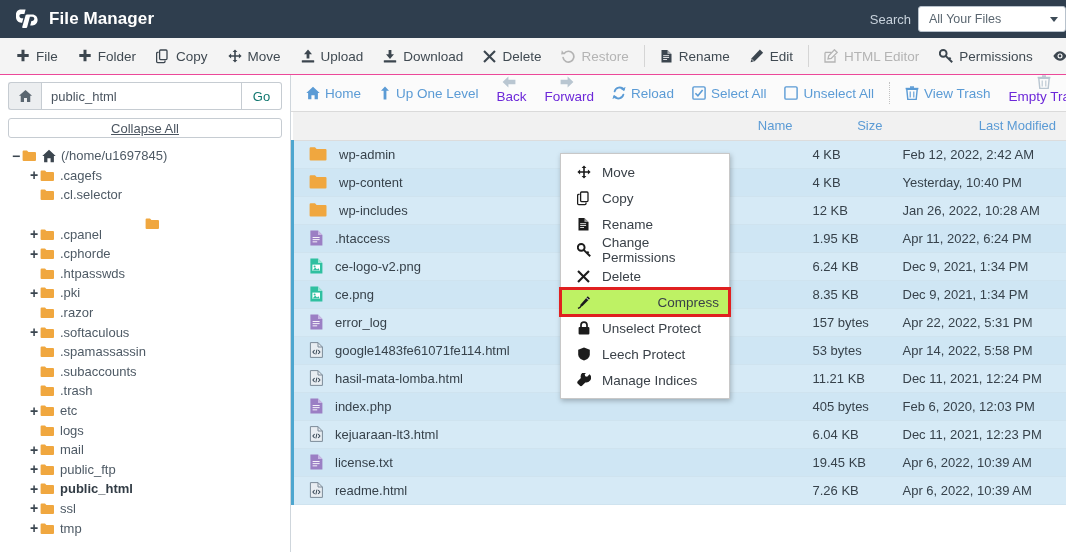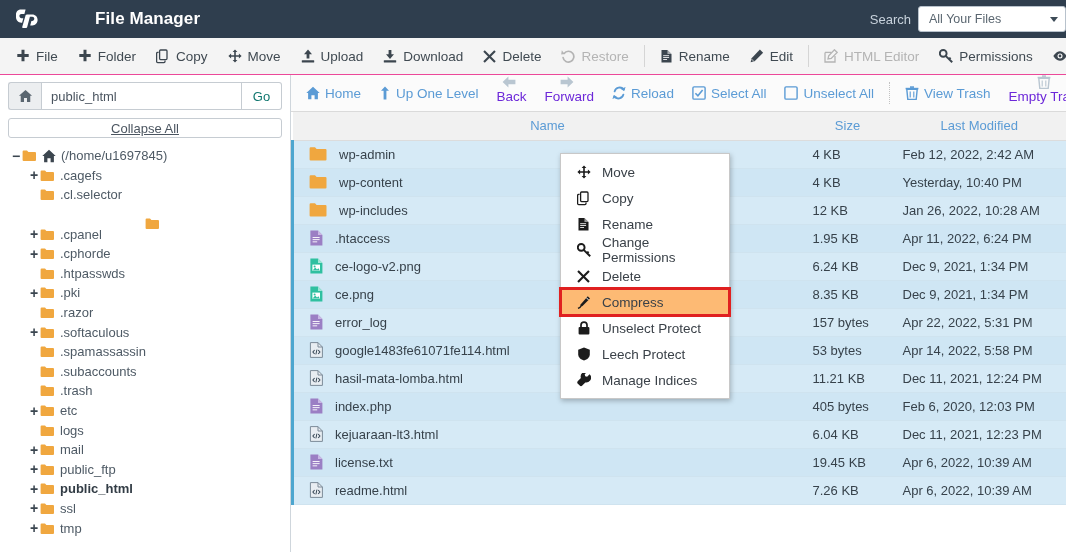--- a/index.html
+++ b/index.html
@@ -14,21 +14,20 @@
   }
 
   
   #app-header {
     height: 38px;
     background: #2f3e4e;
     display: flex;
     align-items: center;
     padding: 0 14px;
     position: relative;
-    gap: 46px;
   }
   #cp-logo {
     width: 26px; height: 22px;
     margin-right: 9px;
     display: flex; align-items: center; justify-content: center;
   }
   #app-title {
     color: #ffffff;
     font-size: 17px;
     font-weight: bold;
@@ -205,22 +204,22 @@
   
   #table-wrap { flex: 1; position: relative; overflow: hidden; background:#fff; }
   table#filetable { width: 100%; border-collapse: collapse; table-layout: fixed; }
   #filetable th {
     background: #f1f1f1;
     border-bottom: 1px solid #dcdcdc;
     height: 28px;
     font-size: 13px;
     font-weight: normal;
     color: #5b9bd5;
-    text-align: center;
-    padding: 0 27px;
+    text-align: right;
+    padding: 0 10px;
     cursor: pointer;
   }
   th.col-name { width: 510px; padding-left: 28px; }
   th.col-size { width: 90px; }
   th.col-mod  { width: auto; }
   #filetable td {
     height: 28px;
     font-size: 13px;
     color: #37424b;
     padding: 0 10px;
@@ -265,23 +264,24 @@
     flex: 0 0 17px;
     margin-right: 8px;
     display: inline-flex;
     align-items: center;
     justify-content: flex-start;
     font-size: 13px;
   }
   .ctx-item.highlighted {
     outline: 3px solid #e02020;
     outline-offset: -1px;
-    background: #fdba74;
+    background: #bef264;
     position: relative;
     z-index: 3;
+    justify-content: space-between;
   }
   svg { display: block; }
 </style>
 </head>
 <body>
 
 <div id="app-header">
   <div id="cp-logo">
     <svg width="26" height="20" viewBox="0 0 26 20">
       <path d="M2 5.5 C2 2.6 4.3 0.6 7.2 0.6 L11.6 0.6 L10.4 5.1 L7.4 5.1 C6.2 5.1 5.4 6 5.4 7.1 C5.4 8.3 6.3 9.2 7.5 9.2 L9.3 9.2 L8.1 13.7 L7.3 13.7 C4.3 13.7 2 11.3 2 8.3 Z" fill="#fff"></path>

